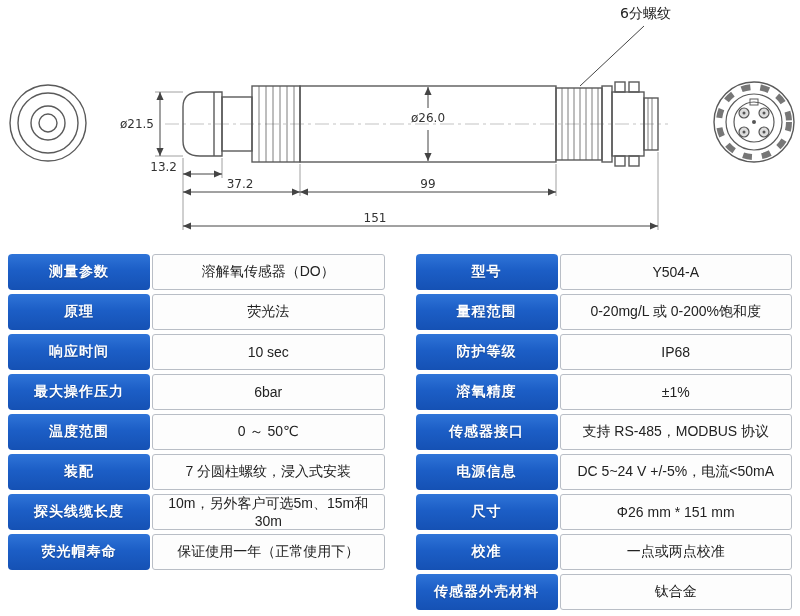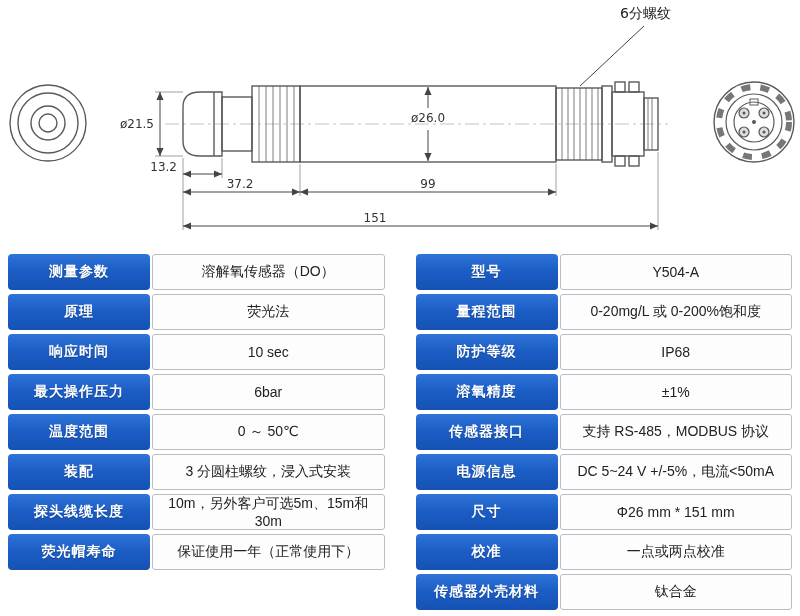--- a/index.html
+++ b/index.html
@@ -171,21 +171,21 @@
       <div class="row">
         <div class="lbl">最大操作压力</div>
         <div class="val">6bar</div>
       </div>
       <div class="row">
         <div class="lbl">温度范围</div>
         <div class="val">0 ～ 50℃</div>
       </div>
       <div class="row">
         <div class="lbl">装配</div>
-        <div class="val">3 分圆柱螺纹，浸入式安装</div>
+        <div class="val">7 分圆柱螺纹，浸入式安装</div>
       </div>
       <div class="row">
         <div class="lbl">探头线缆长度</div>
         <div class="val">10m，另外客户可选5m、15m和30m</div>
       </div>
       <div class="row">
         <div class="lbl">荧光帽寿命</div>
         <div class="val">保证使用一年（正常使用下）</div>
       </div>
     </div>

